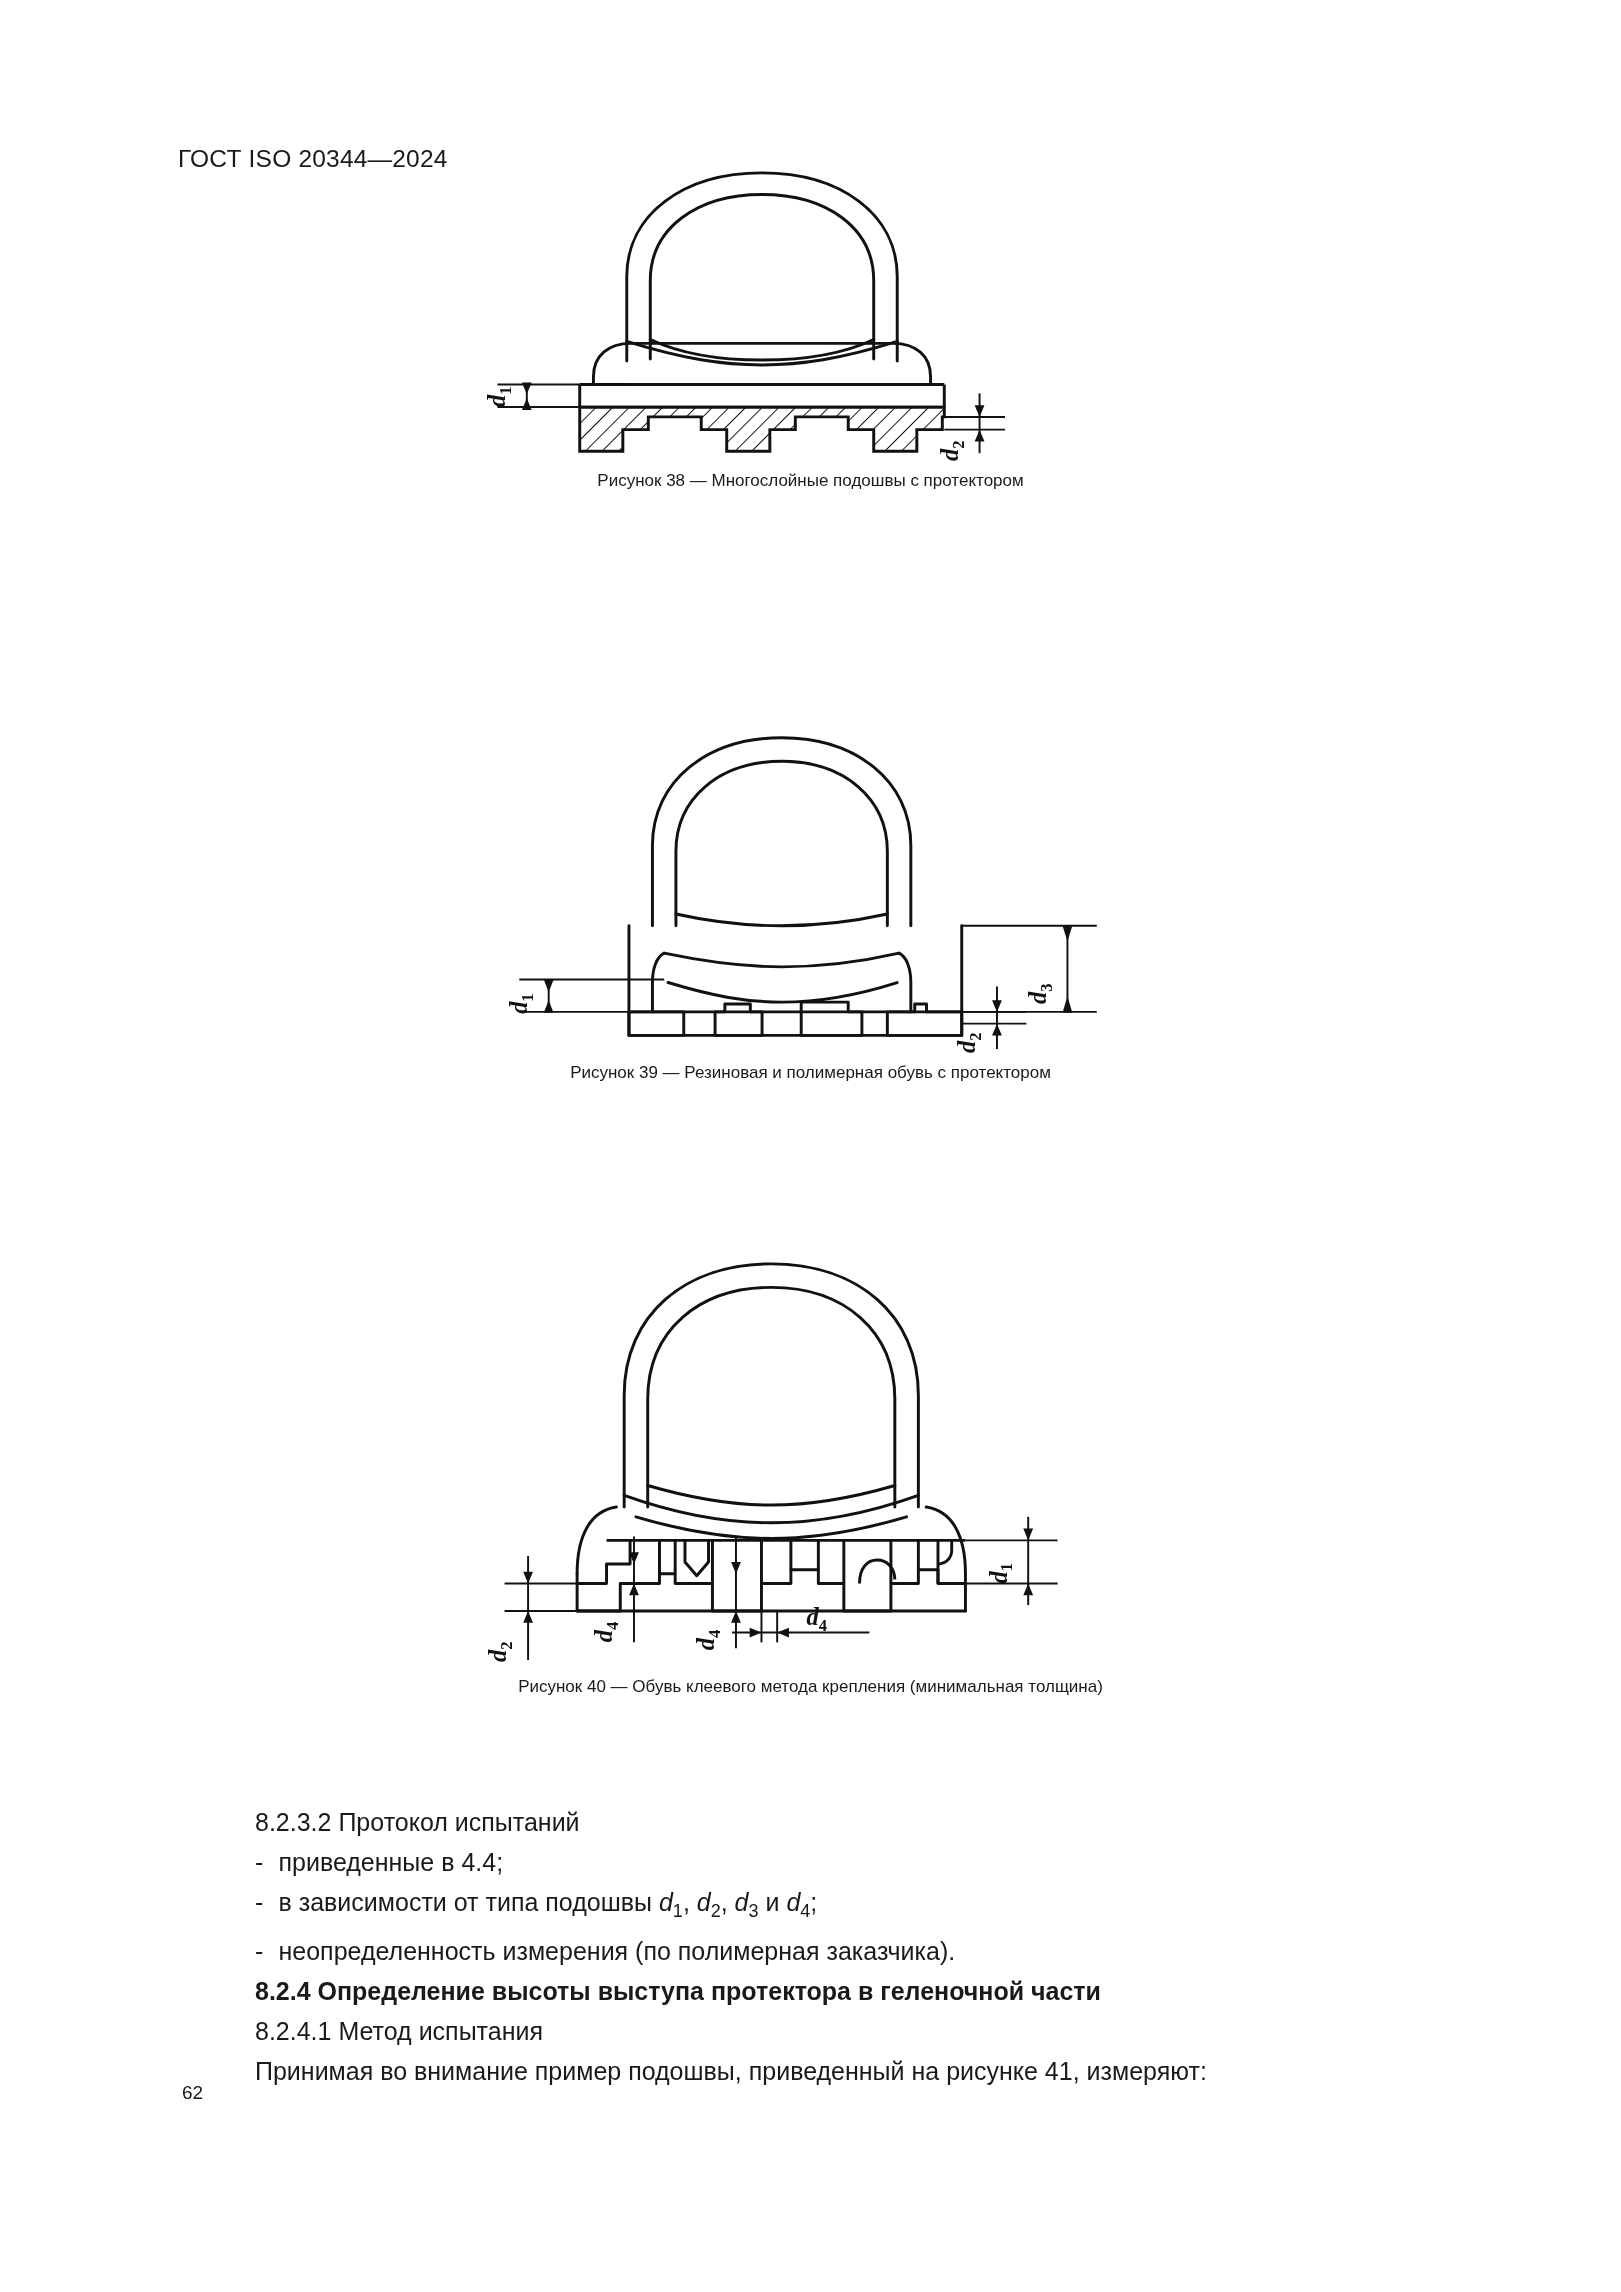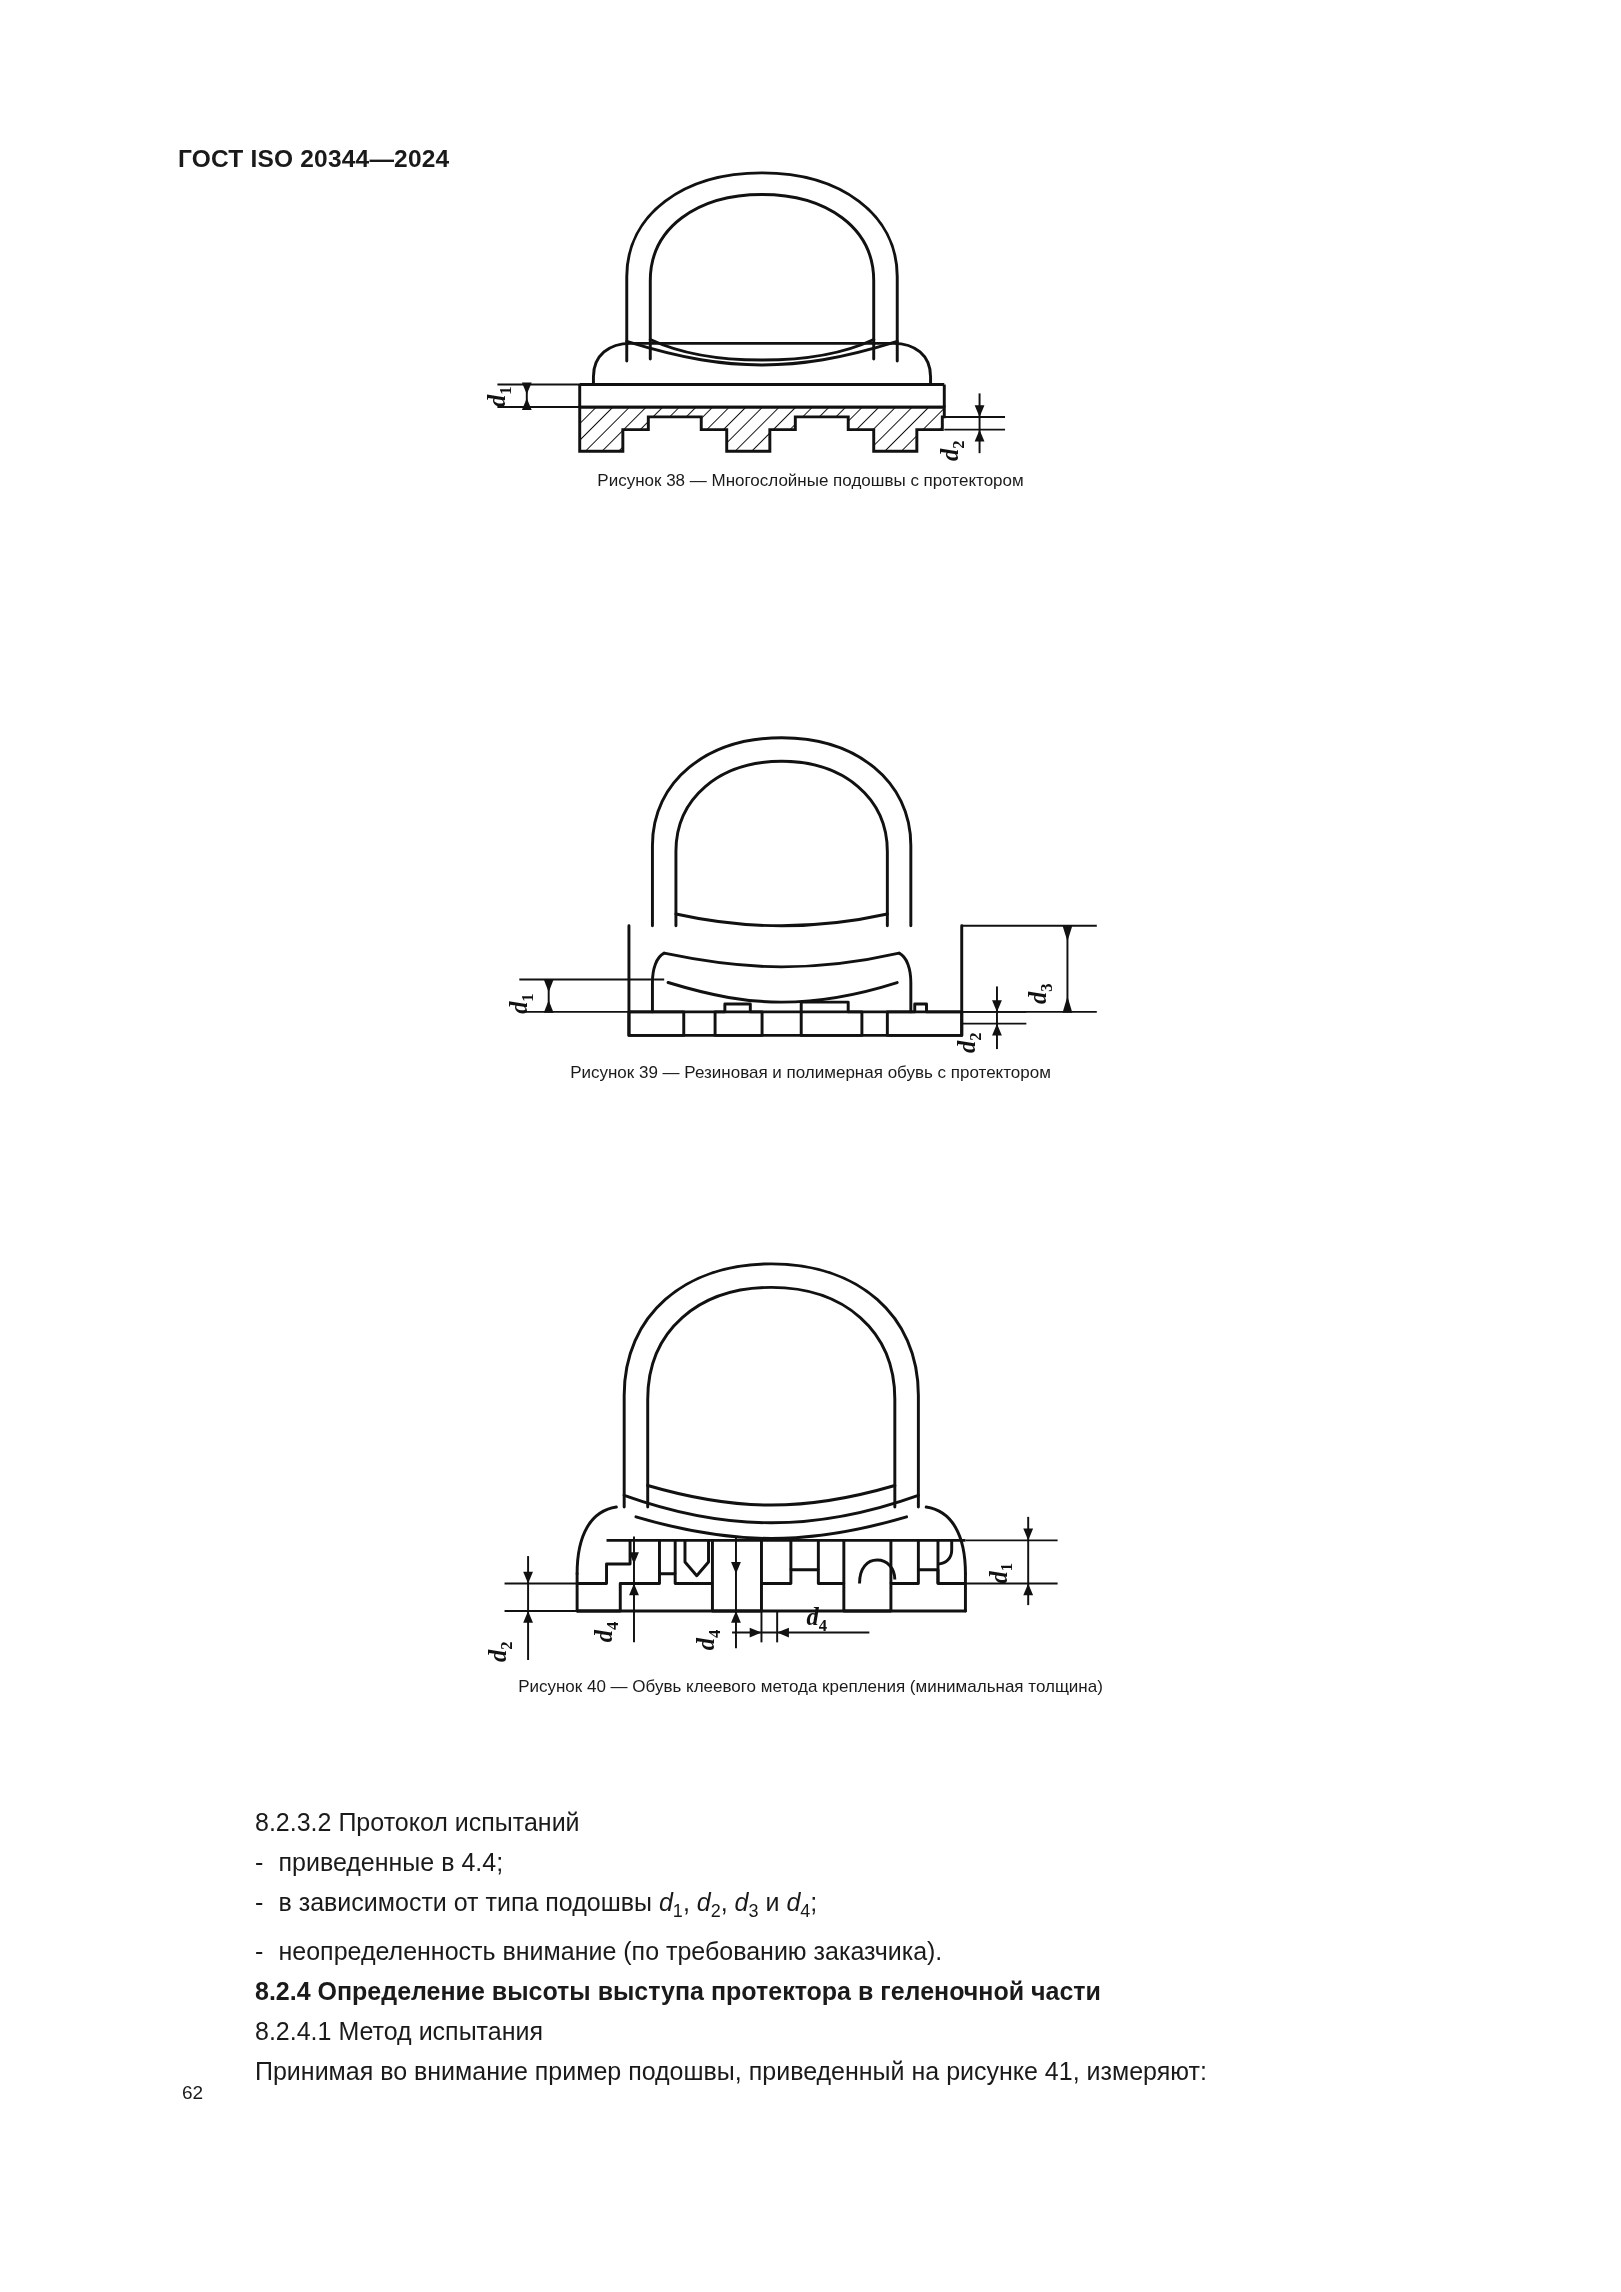--- a/index.html
+++ b/index.html
@@ -18,21 +18,21 @@
     background: #ffffff;
     overflow: hidden;
   }
 
   
   .header {
     position: absolute;
     left: 178px;
     top: 145px;
     font-size: 24.5px;
-    font-weight: bold;
+    font-weight: normal;
     letter-spacing: 0.2px;
     white-space: nowrap;
     text-align: right;
   }
 
   
   .figure {
     position: absolute;
     left: 0;
     width: 1621px;
@@ -296,21 +296,21 @@
       <polygon points="456,390 468,385 468,395" fill="#111"></polygon>
       <text x="486" y="382" font-family="'Liberation Serif', serif" font-style="italic" font-size="25" font-weight="bold" fill="#111">d<tspan font-size="17" dy="6" font-style="normal">4</tspan></text>
     </svg>
     <div class="fig-caption">Рисунок 40 — Обувь клеевого метода крепления (минимальная толщина)</div>
   </div>
 
   <div class="body-text">
     <p>8.2.3.2 Протокол испытаний</p>
     <p class="dash"><span class="dash-mark">-</span><span>приведенные в 4.4;</span></p>
     <p class="dash"><span class="dash-mark">-</span><span>в зависимости от типа подошвы <span class="var">d<sub>1</sub></span>, <span class="var">d<sub>2</sub></span>, <span class="var">d<sub>3</sub></span> и <span class="var">d<sub>4</sub></span>;</span></p>
-    <p class="dash"><span class="dash-mark">-</span><span>неопределенность внимание (по требованию заказчика).</span></p>
+    <p class="dash"><span class="dash-mark">-</span><span>неопределенность измерения (по полимерная заказчика).</span></p>
     <p class="bold">8.2.4 Определение высоты выступа протектора в геленочной части</p>
     <p>8.2.4.1 Метод испытания</p>
     <p>Принимая во внимание пример подошвы, приведенный на рисунке 41, измеряют:</p>
   </div>
 
   <div class="page-number">62</div>
 
 </div>
 
 

